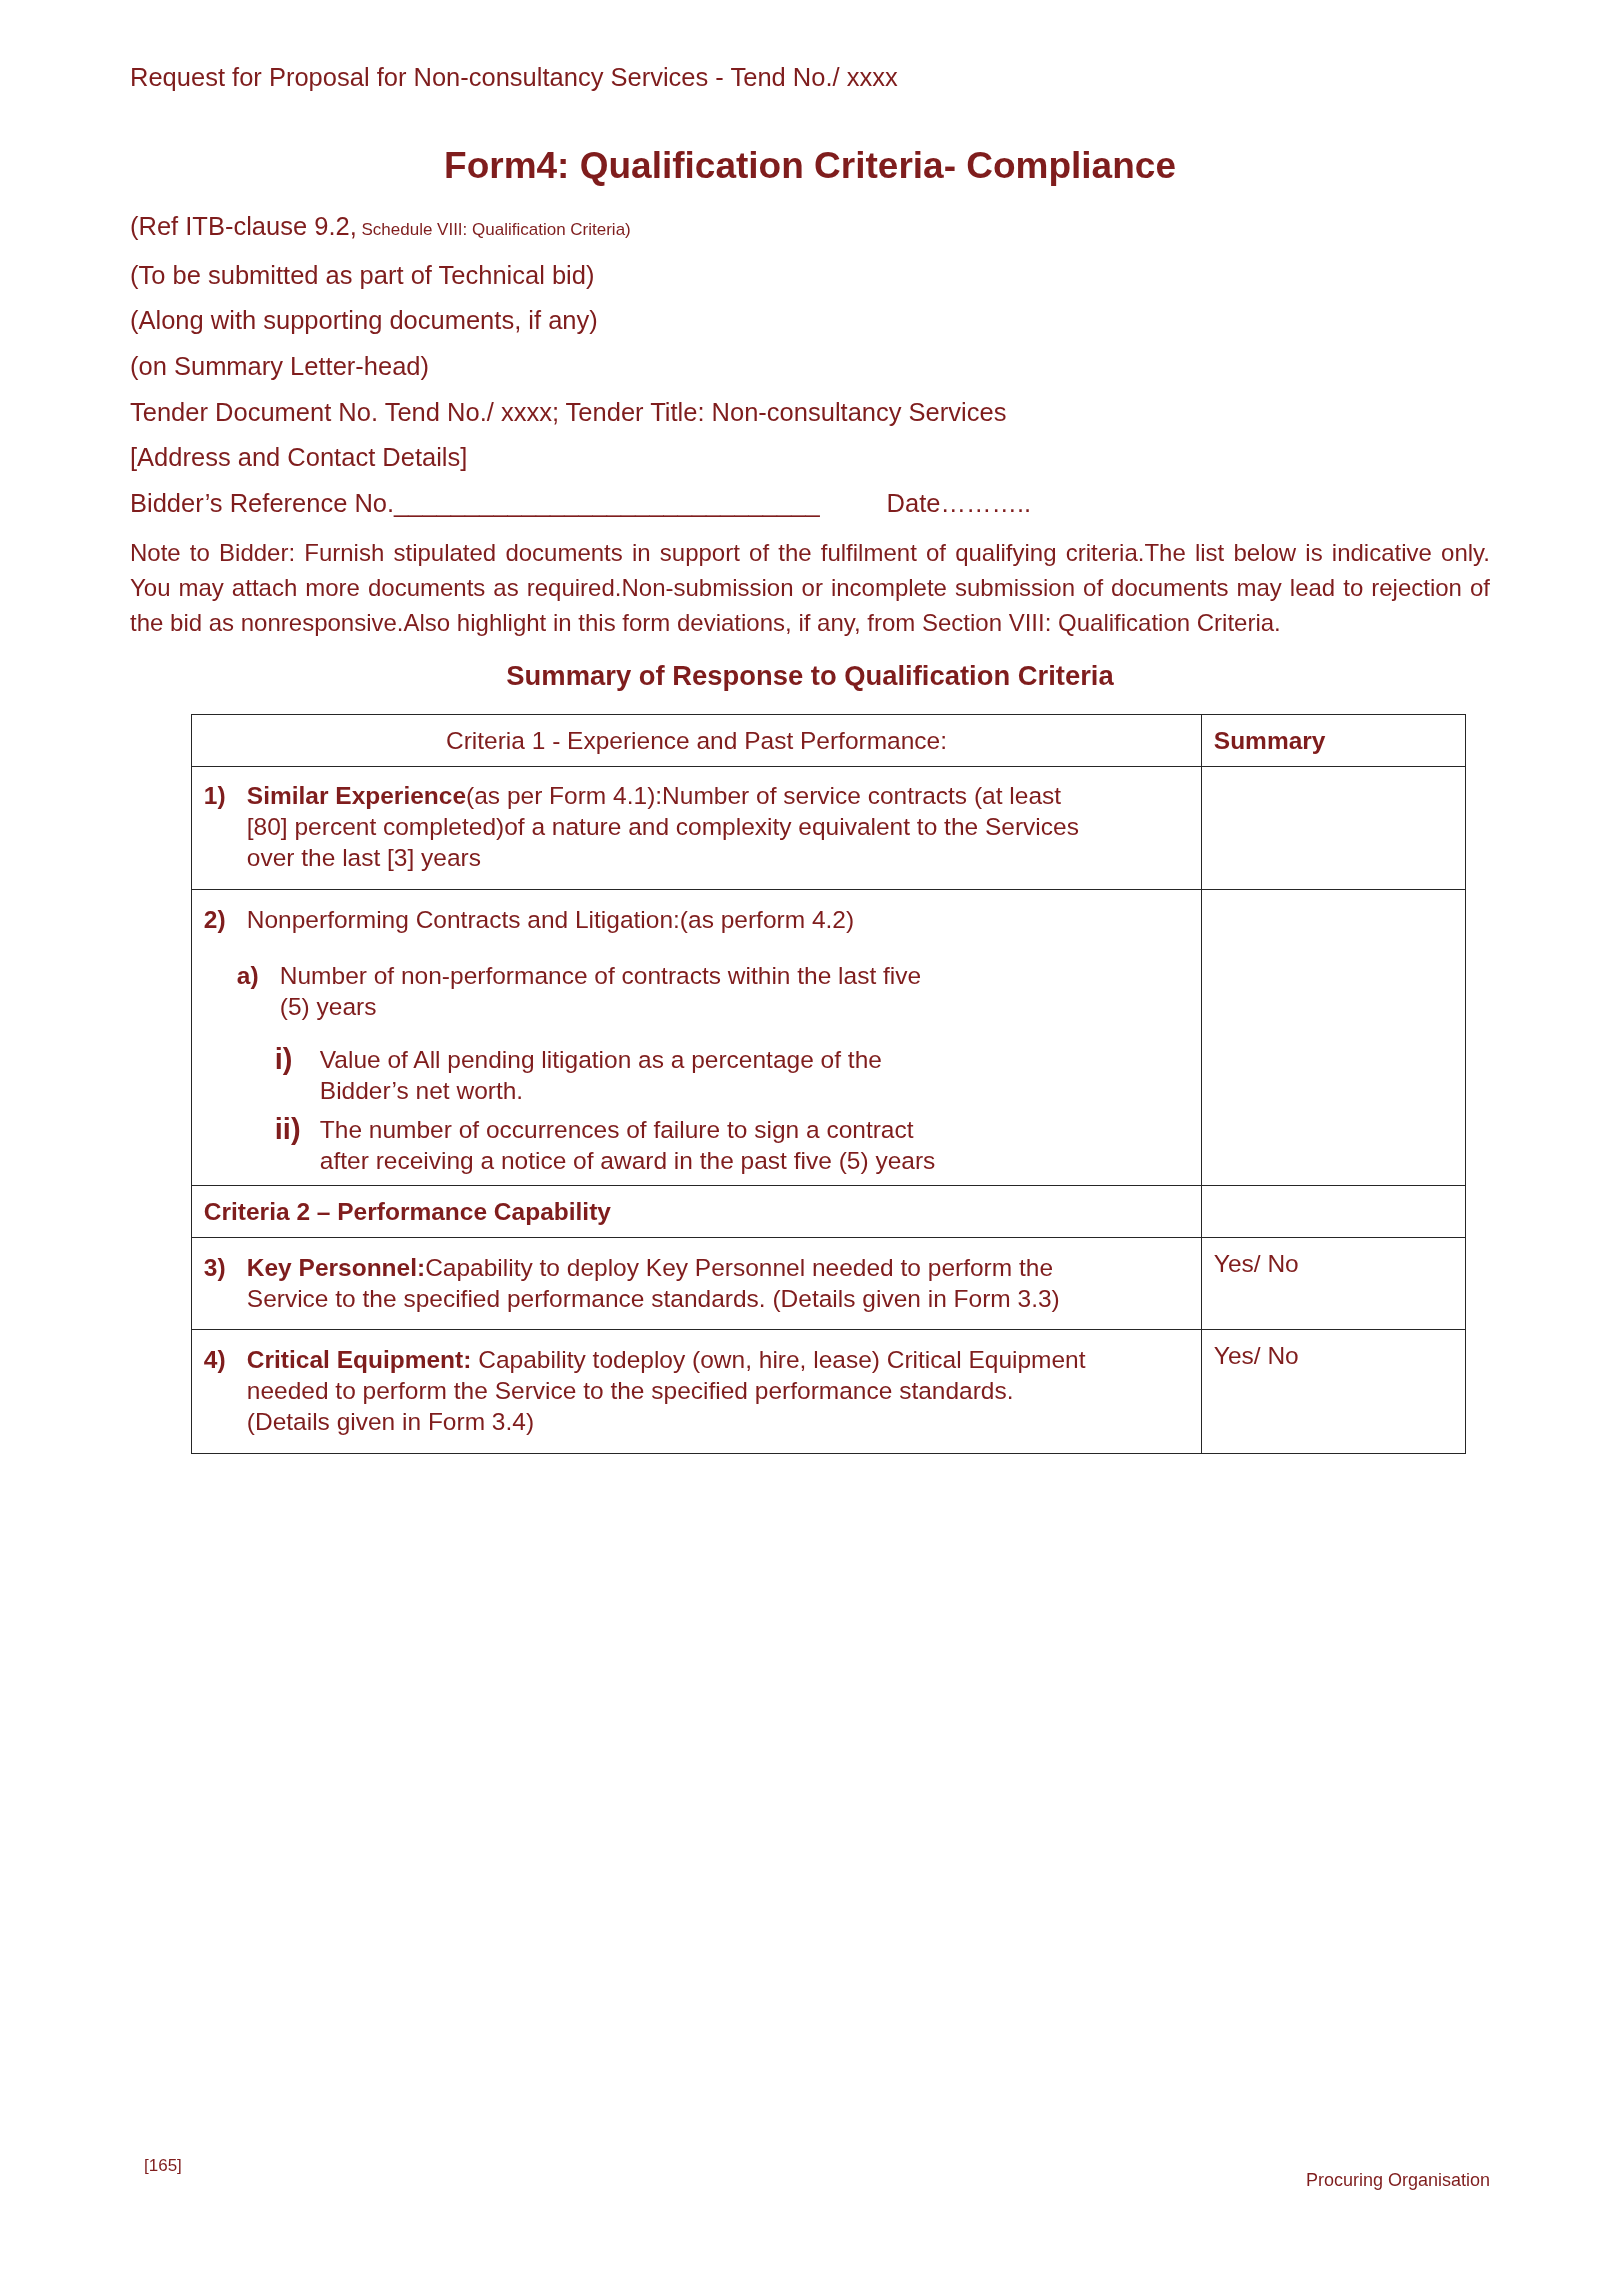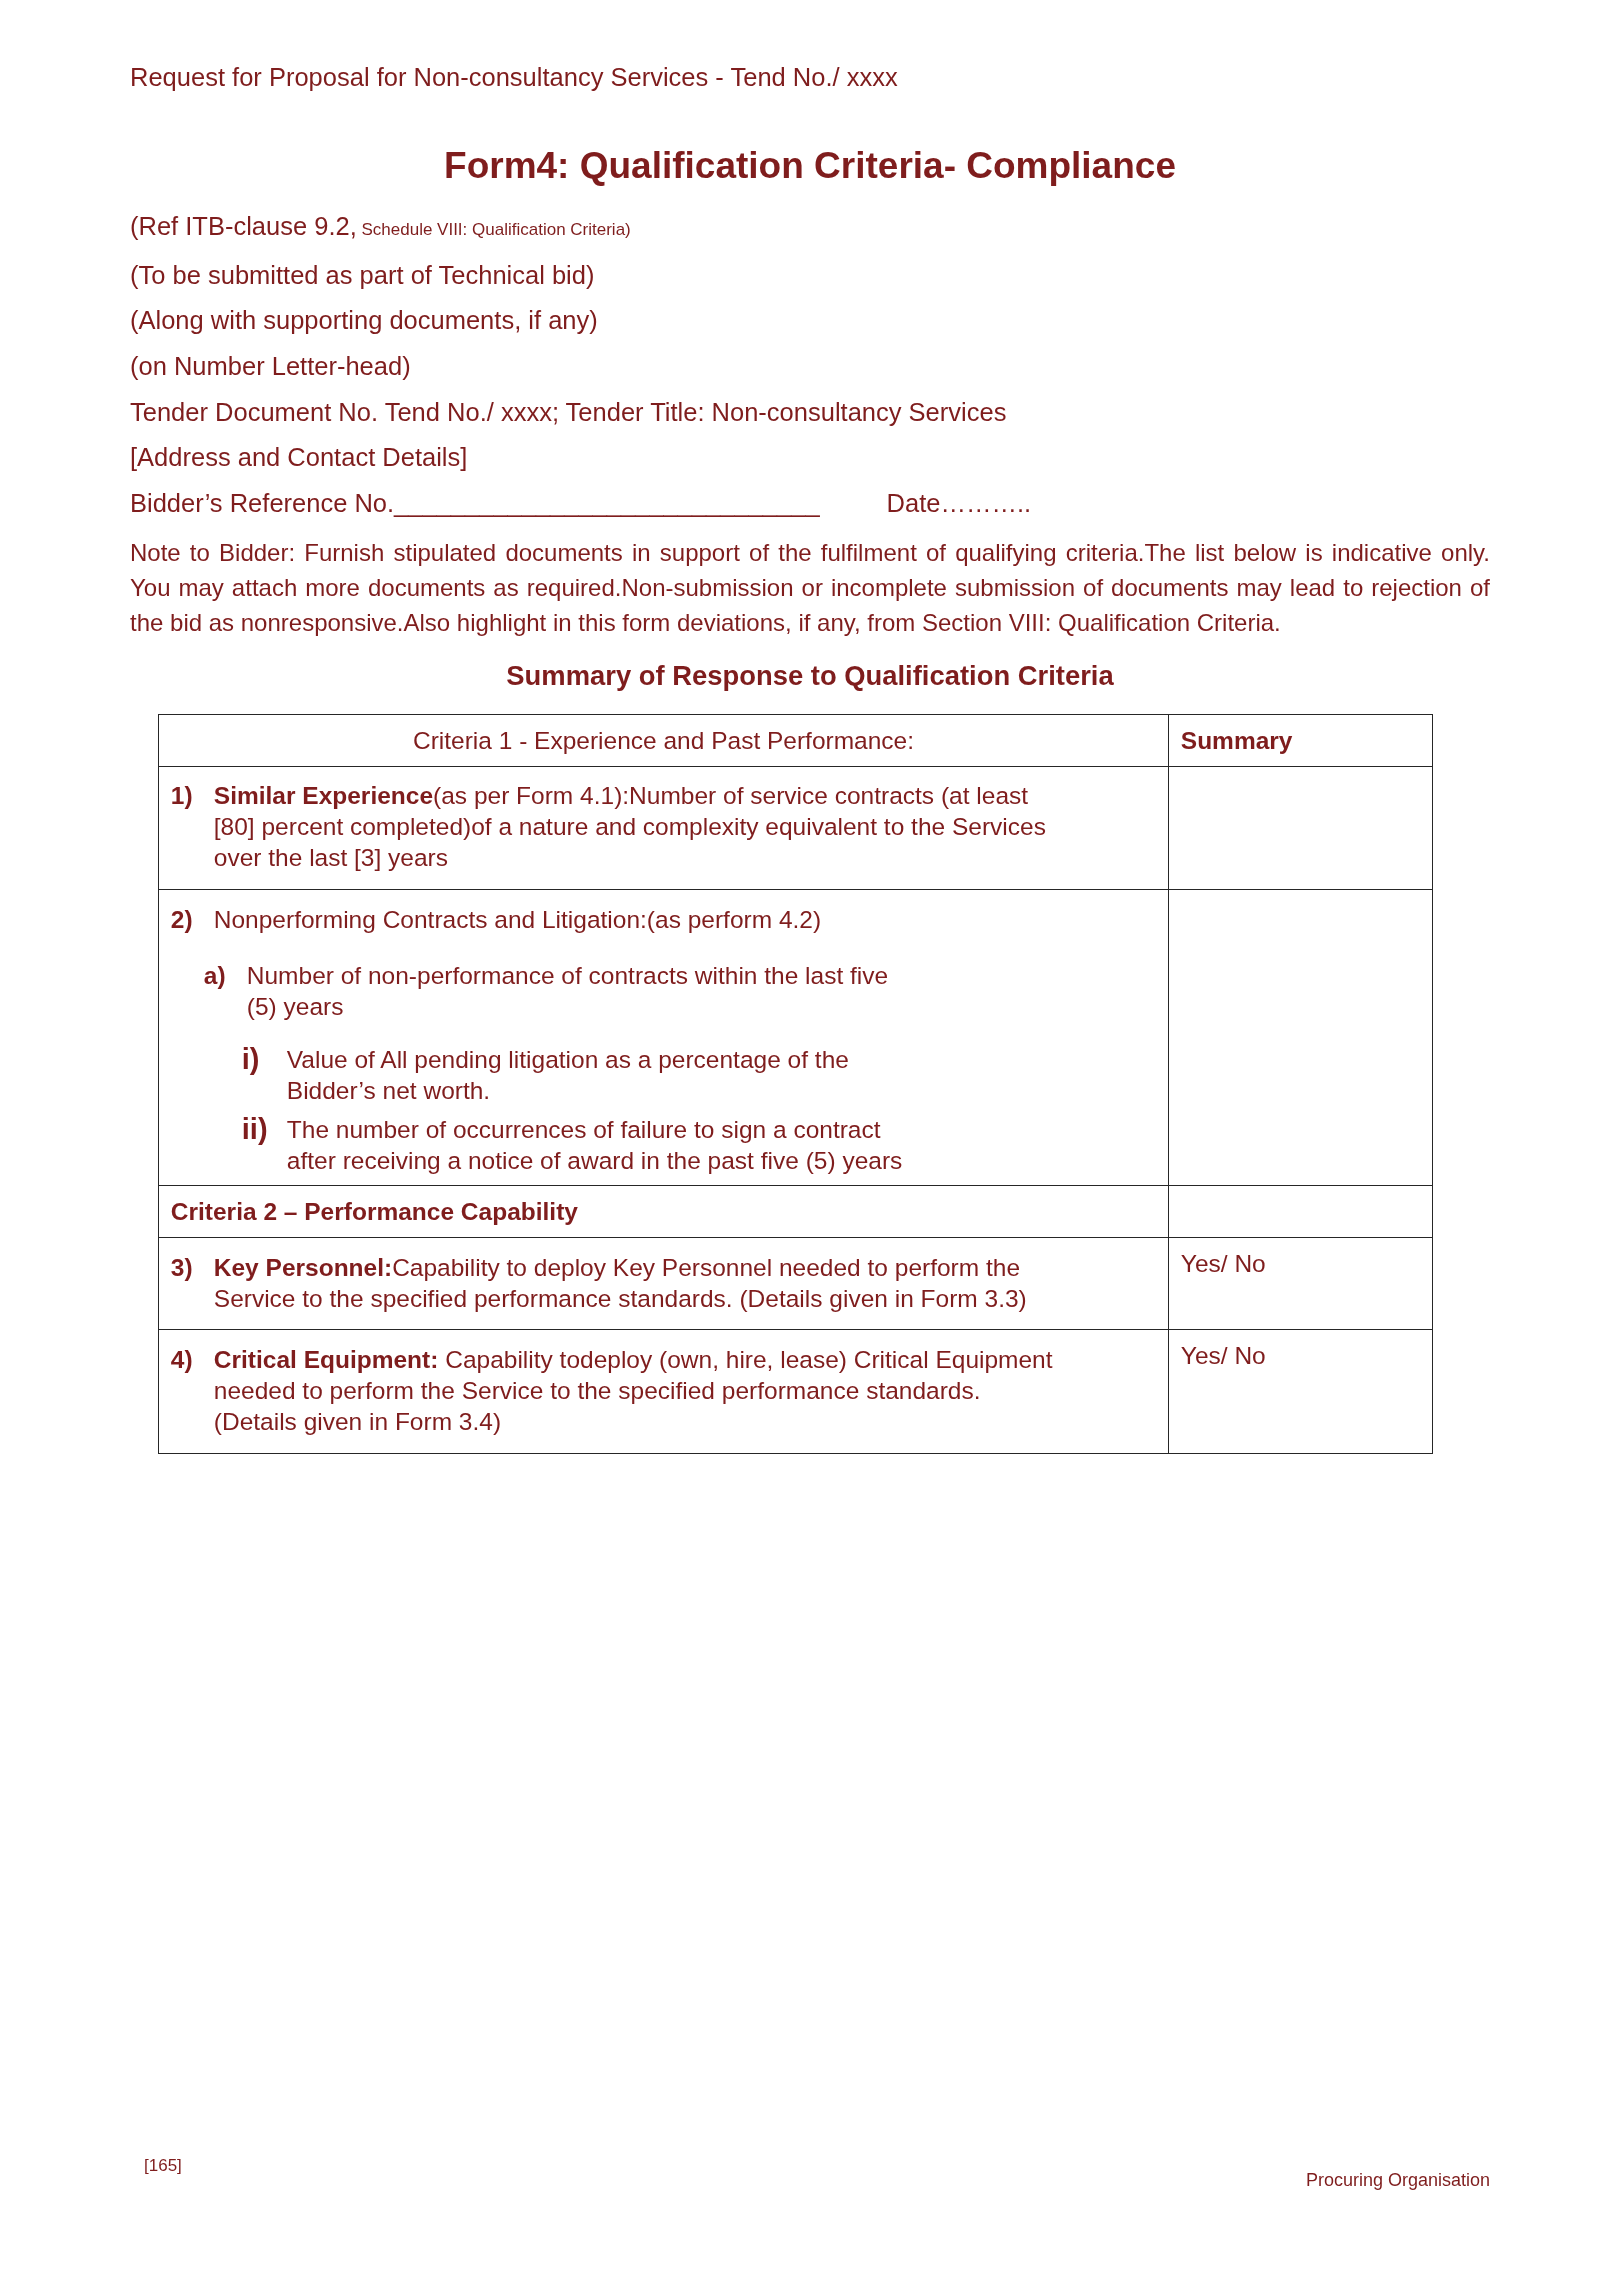--- a/index.html
+++ b/index.html
@@ -40,21 +40,21 @@
     font-size: 27.4px;
     font-weight: 700;
     text-align: center;
     margin: 19.6px 0 21.6px;
     line-height: 33px;
   }
 
   table.criteria-table {
     border-collapse: collapse;
     table-layout: fixed;
-    margin-left: 28px;
+    margin-left: 61px;
     width: 1273px;
   }
   col.col-criteria { width: 1010px; }
   col.col-summary  { width: 264px; }
   table.criteria-table td {
     border: 1px solid #262626;
     vertical-align: top;
     font-size: 24.5px;
     line-height: 31px;
     padding: 9.8px 11.8px;
@@ -89,21 +89,21 @@
   <div class="content">
 
     <div class="doc-header">Request for Proposal for Non-consultancy Services - Tend No./ xxxx</div>
 
     <h1 class="form-title">Form4: Qualification Criteria- Compliance</h1>
 
     <p class="line"><span>(Ref ITB-clause 9.2,</span><span class="ref-small"> Schedule VIII: Qualification Criteria)</span></p>
 
     <p class="line">(To be submitted as part of Technical bid)</p>
     <p class="line">(Along with supporting documents, if any)</p>
-    <p class="line">(on Number Letter-head)</p>
+    <p class="line">(on Summary Letter-head)</p>
     <p class="line">Tender Document No. Tend No./ xxxx; Tender Title: Non-consultancy Services</p>
     <p class="line">[Address and Contact Details]</p>
 
     <p class="line"><span>Bidder’s Reference No.______________________________</span><span class="date-label">Date………..</span></p>
 
     <p class="note">Note to Bidder: Furnish stipulated documents in support of the fulfilment of qualifying criteria.The list below is indicative only. You may attach more documents as required.Non-submission or incomplete submission of documents may lead to rejection of the bid as nonresponsive.Also highlight in this form deviations, if any, from Section VIII: Qualification Criteria.</p>
 
     <h2 class="table-title">Summary of Response to Qualification Criteria</h2>
 
     <table class="criteria-table">

